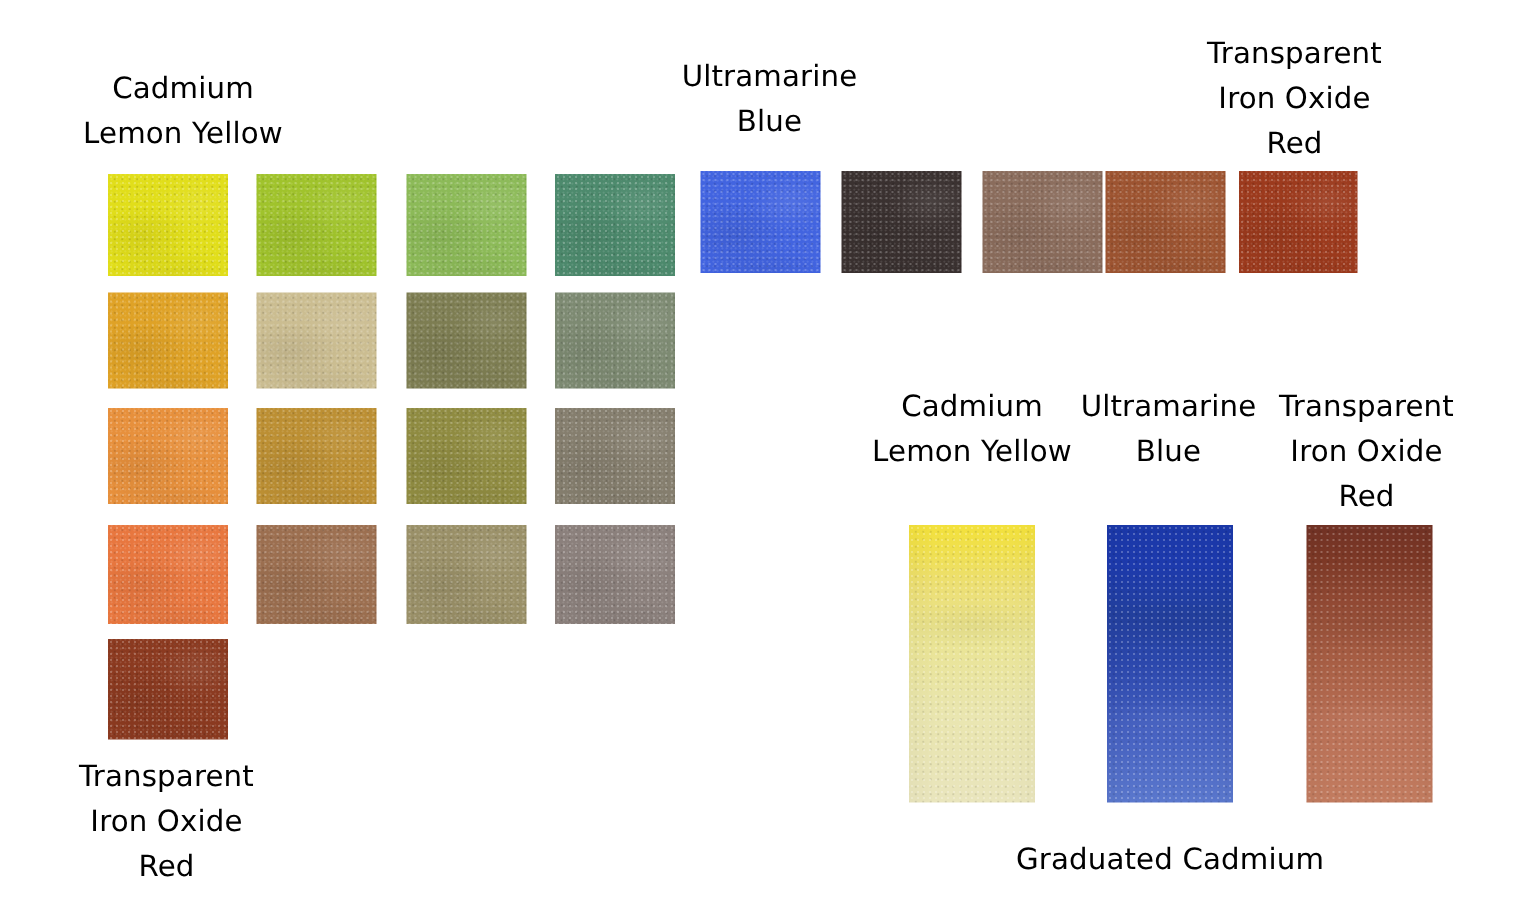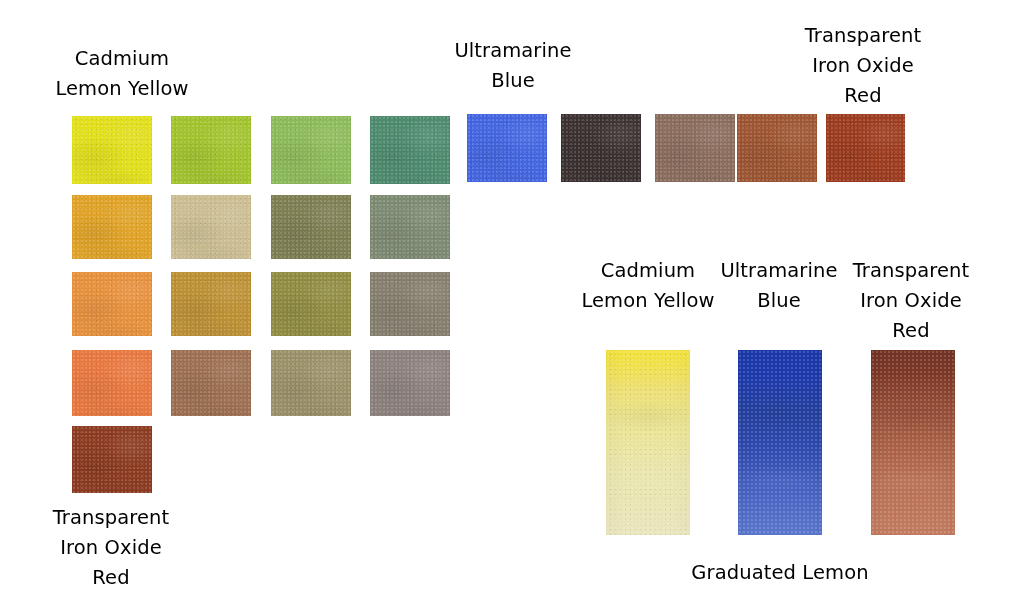--- a/index.html
+++ b/index.html
@@ -146,15 +146,15 @@
 Iron Oxide
 Red</div>
 
   <div class="wash" style="left:606px; top:350px; width:84px; height:185px;
               background:linear-gradient(180deg,#f3e13a 0%,#f0e04e 9%,#ecdf74 22%,#eae492 40%,#e9e5ab 64%,#e9e5bd 100%);"></div>
   <div class="wash" style="left:738px; top:350px; width:84px; height:185px;
               background:linear-gradient(180deg,#1b38a8 0%,#1d3aad 14%,#23409f 32%,#2c48ad 50%,#4560c0 74%,#5b78cd 100%);"></div>
   <div class="wash" style="left:871px; top:350px; width:84px; height:185px;
               background:linear-gradient(180deg,#713225 0%,#7c3826 12%,#944c36 30%,#a85f45 50%,#b97056 72%,#c27c60 100%);"></div>
 
-  <div class="label" style="left:600px; top:558px; width:360px;">Graduated Lemon</div>
+  <div class="label" style="left:600px; top:558px; width:360px;">Graduated Cadmium</div>
 
 </div>
 
 </body></html>

